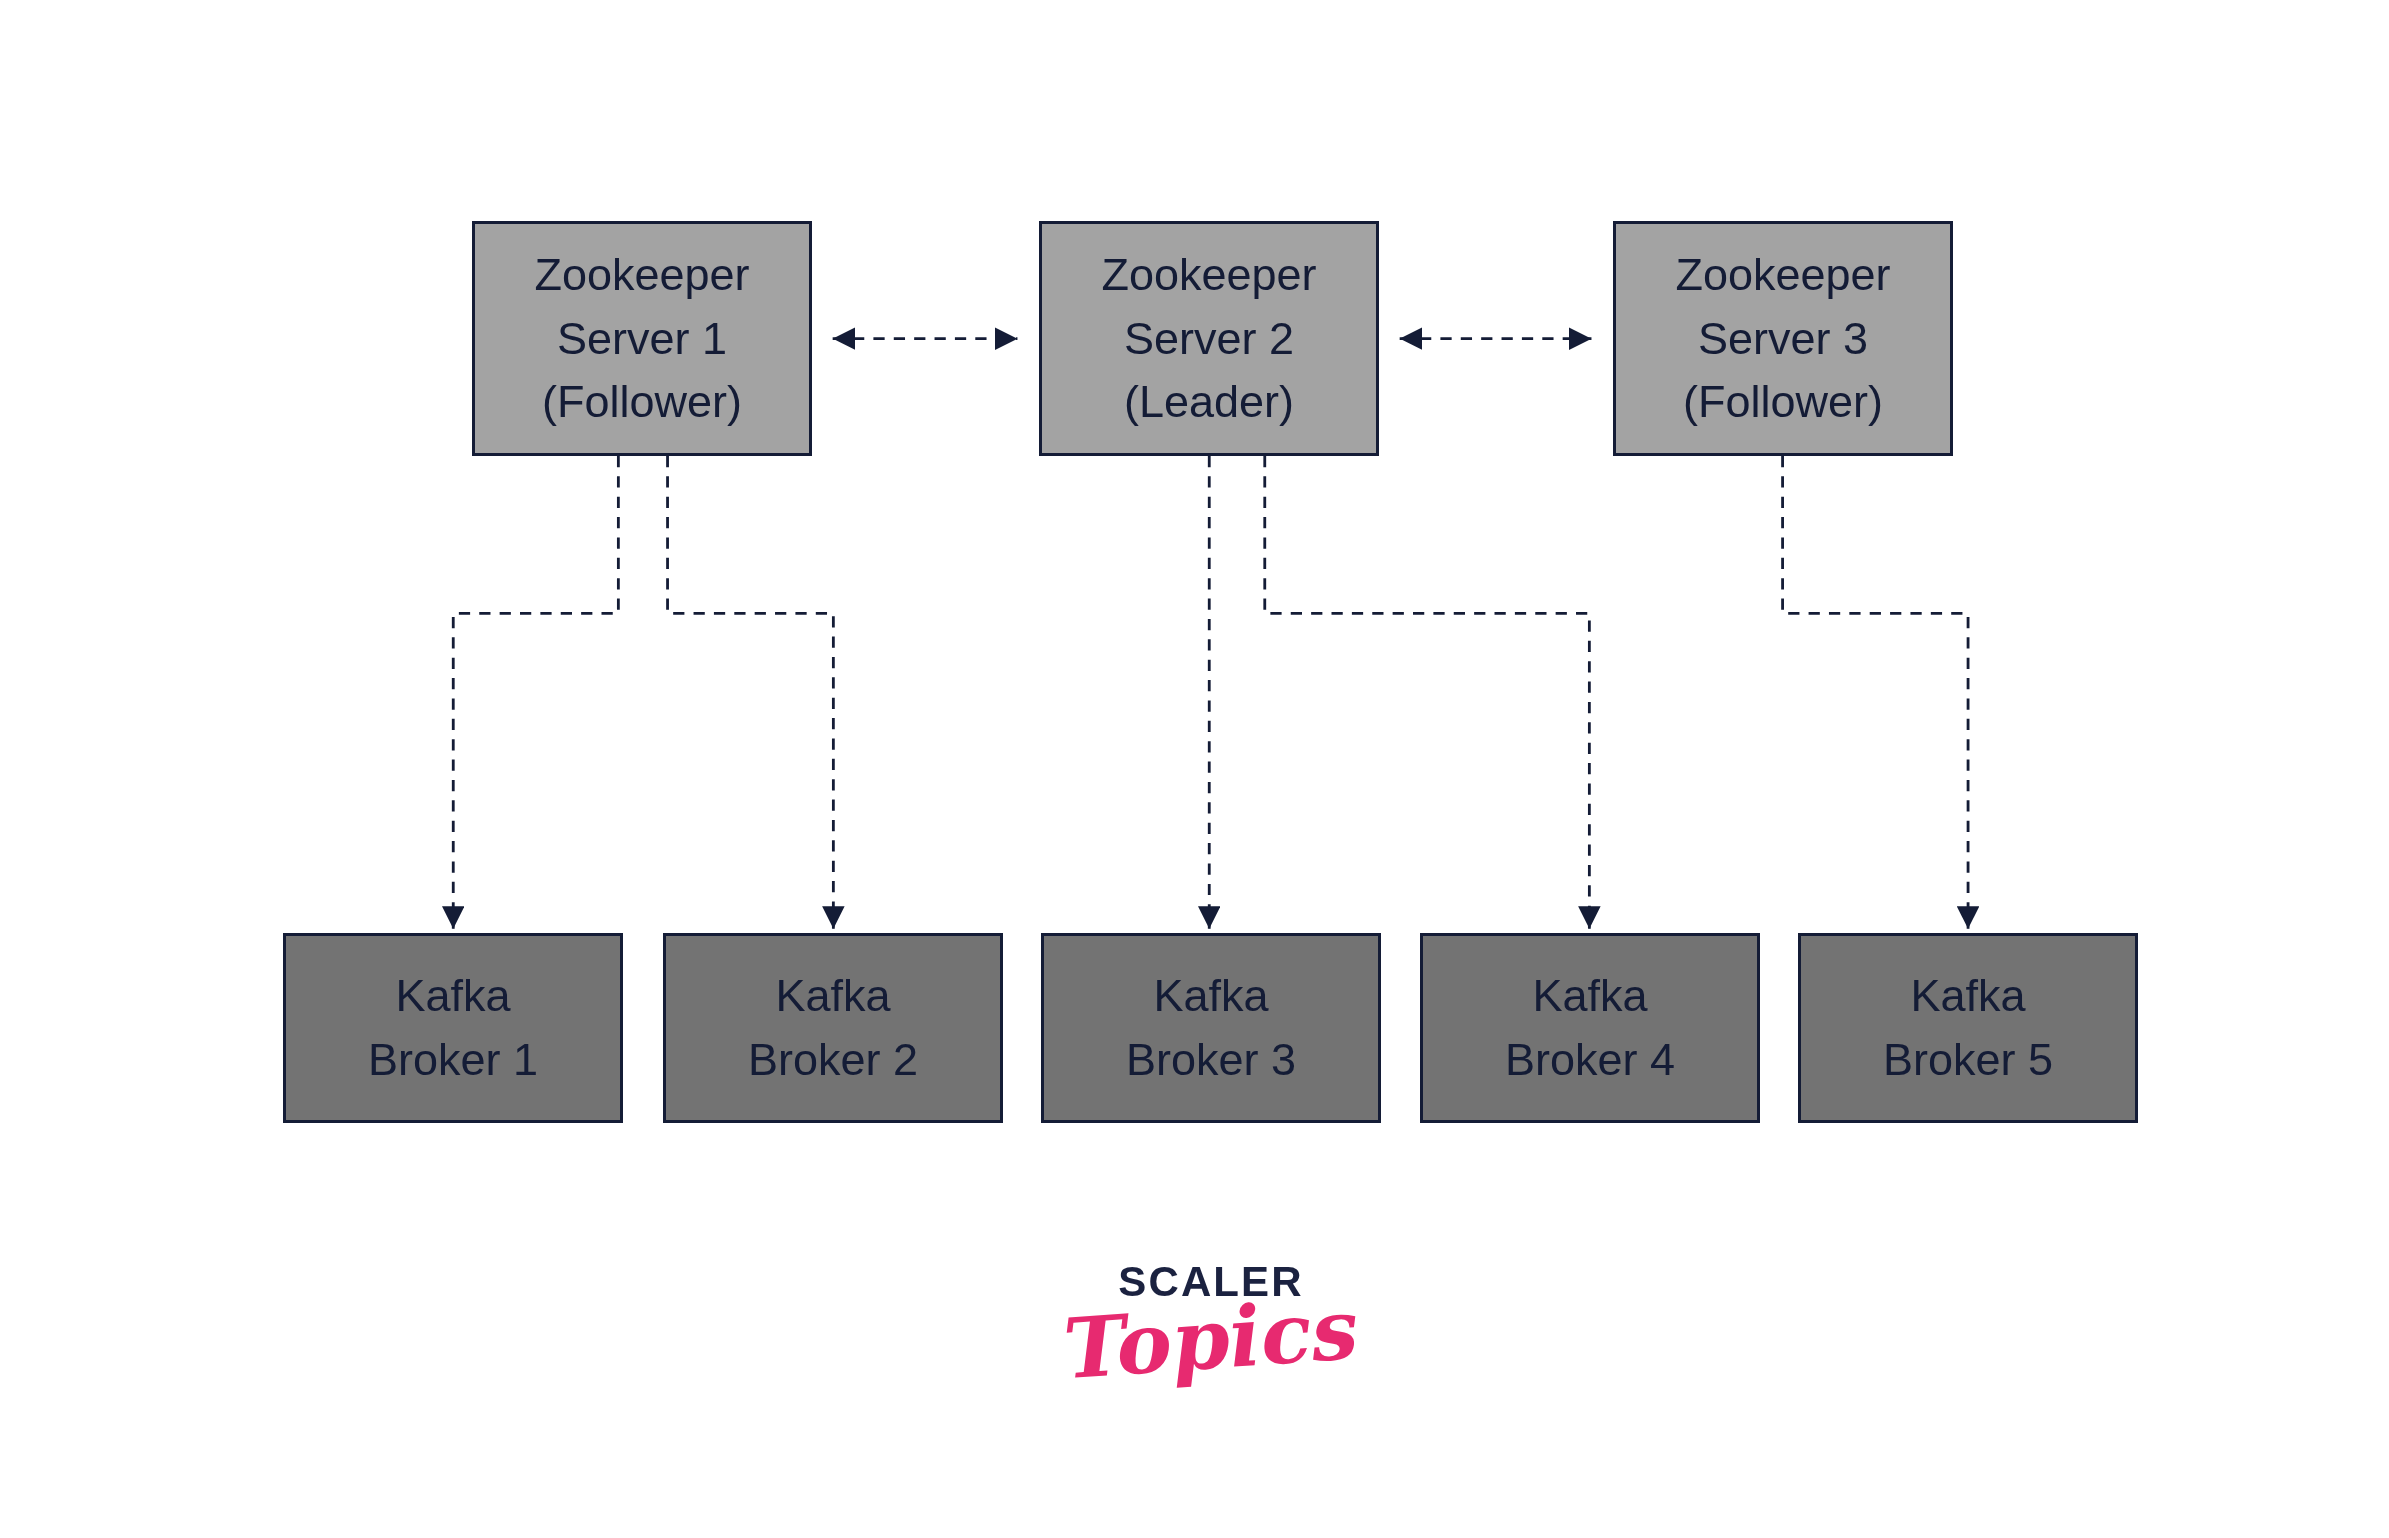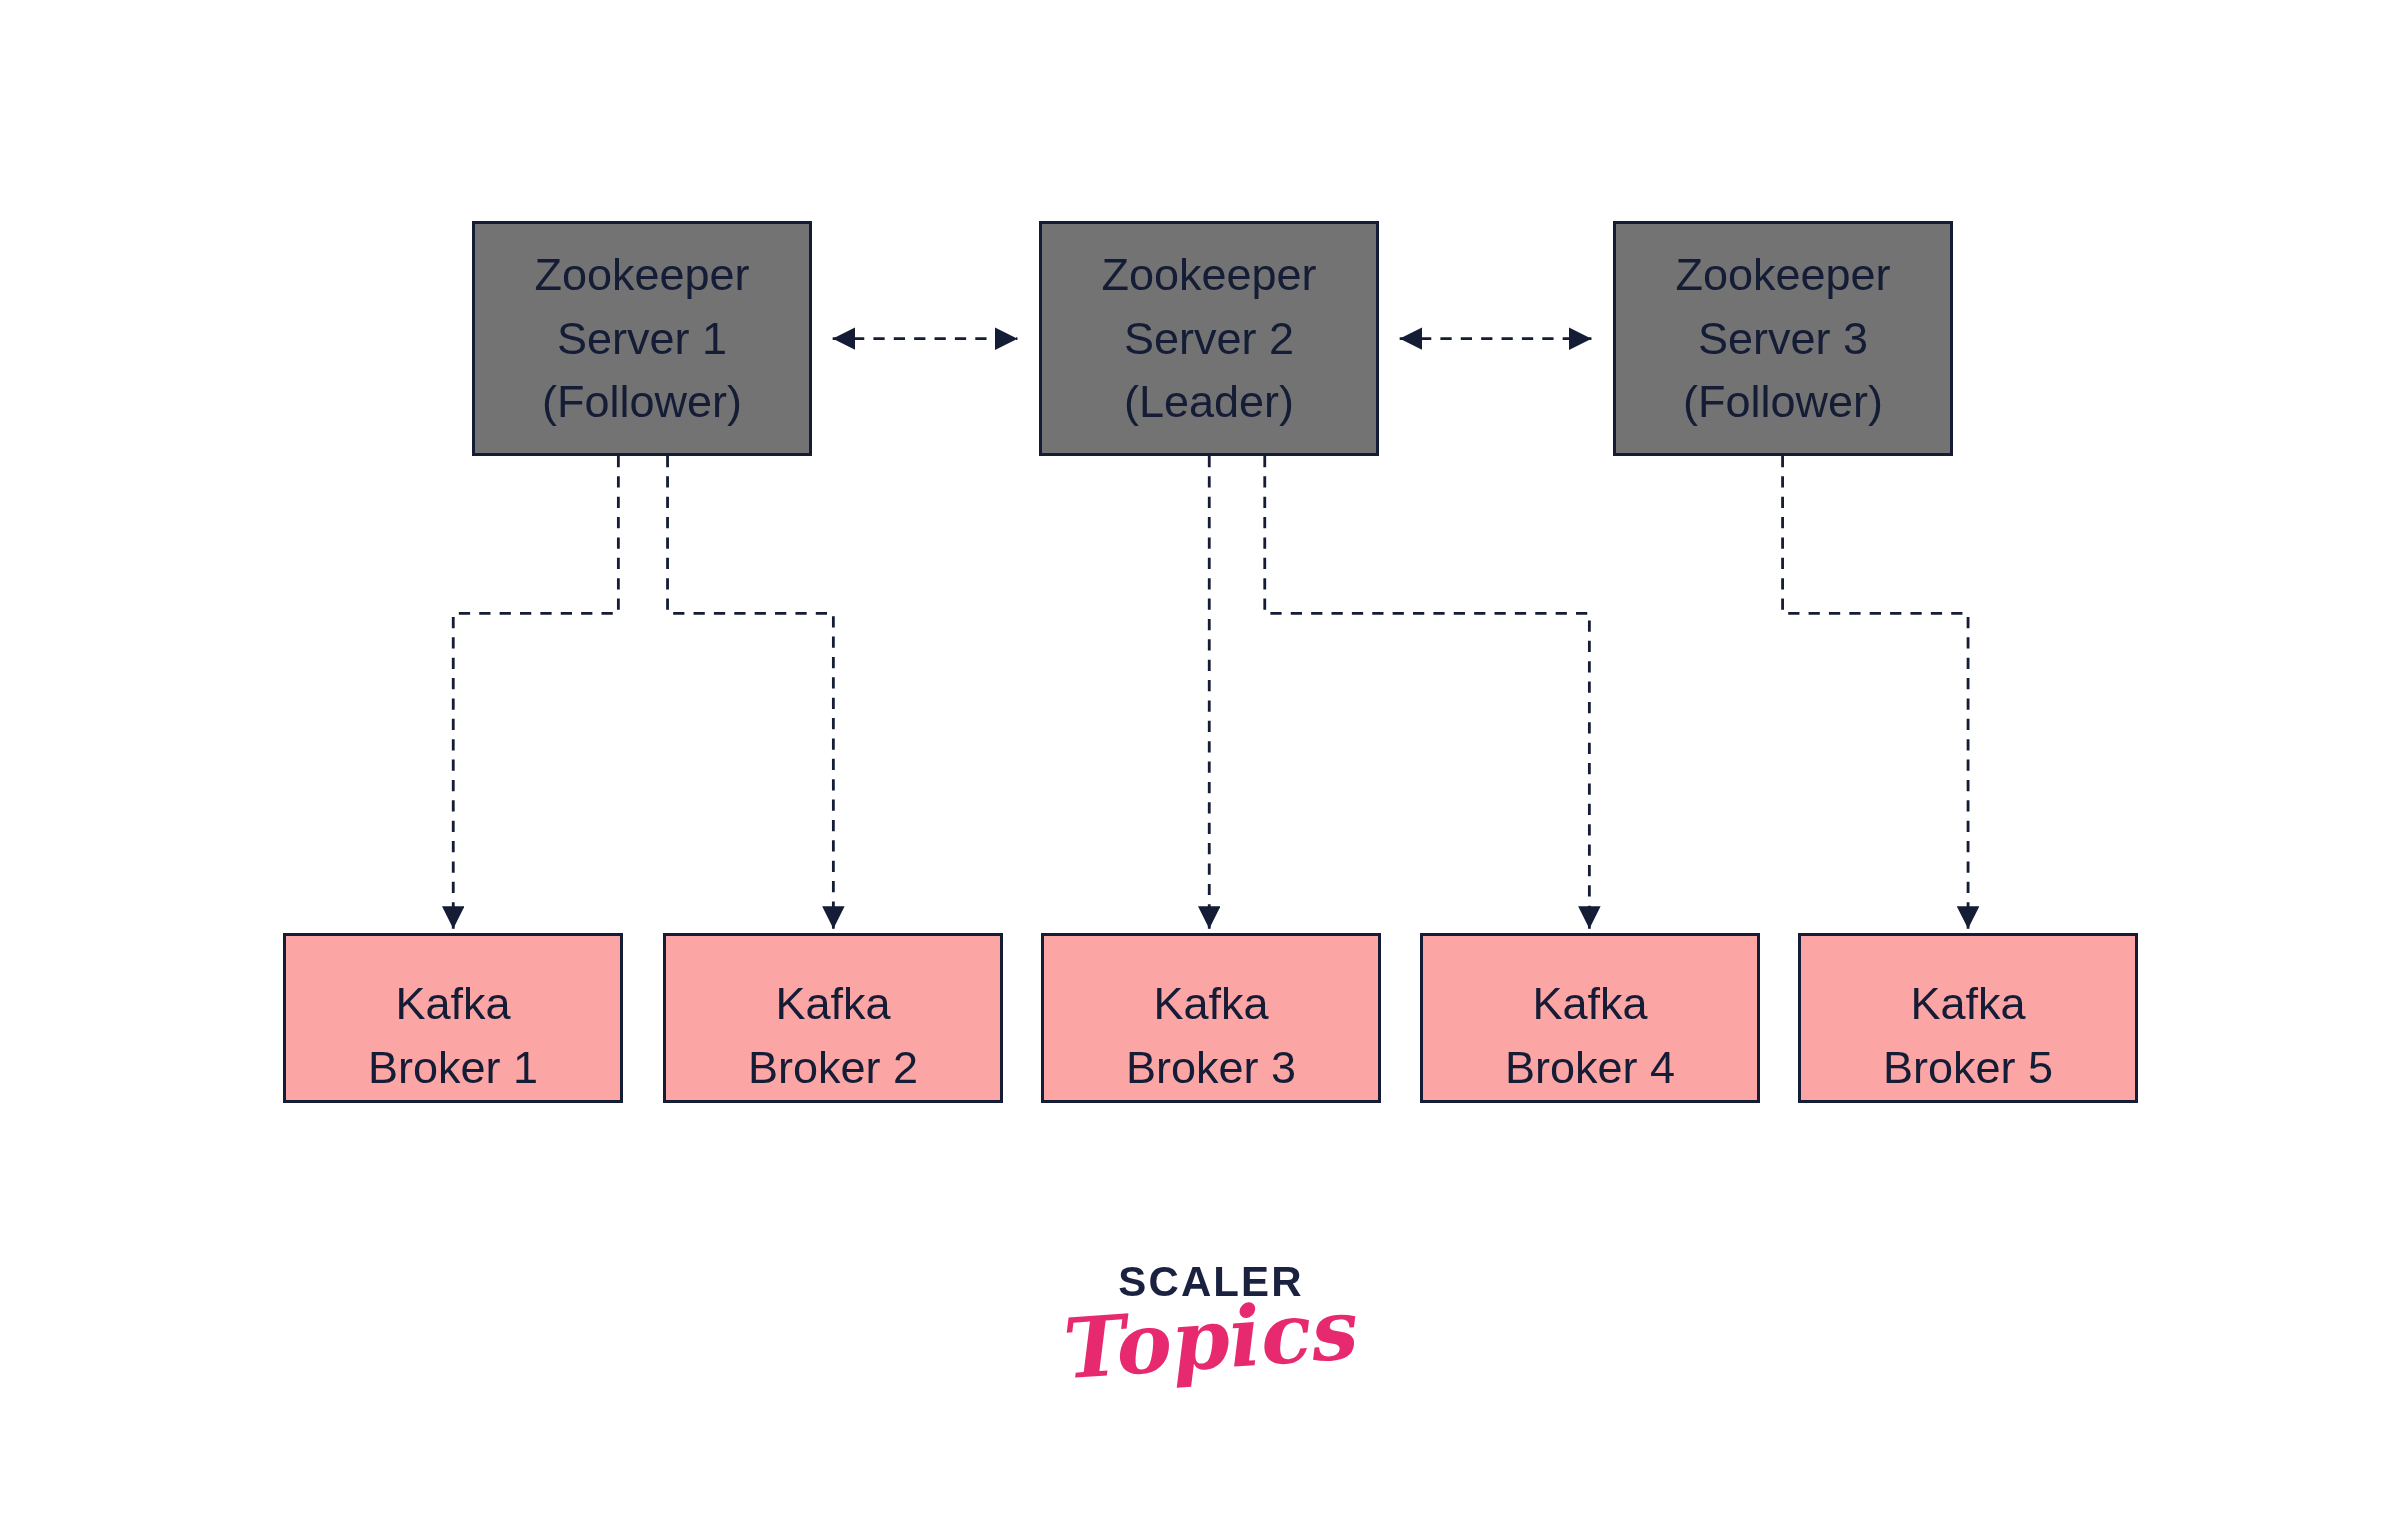--- a/index.html
+++ b/index.html
@@ -32,28 +32,27 @@
     text-align: center;
     color: #141c36;
     font-size: 45px;
     line-height: 1.42;
     white-space: pre-line;
   }
   .zk-node {
     width: 340px;
     height: 235px;
     top: 221px;
-    background: #737373;
+    background: #a3a3a3;
   }
   .broker-node {
     width: 340px;
-    height: 170px;
+    height: 190px;
     top: 933px;
-    background: #fca5a5;
-    align-items: flex-end;
+    background: #737373;
   }
   #zk-1 { left: 472px; }
   #zk-2 { left: 1039px; }
   #zk-3 { left: 1613px; }
   #broker-1 { left: 283px; }
   #broker-2 { left: 663px; }
   #broker-3 { left: 1041px; }
   #broker-4 { left: 1420px; }
   #broker-5 { left: 1798px; }
 

